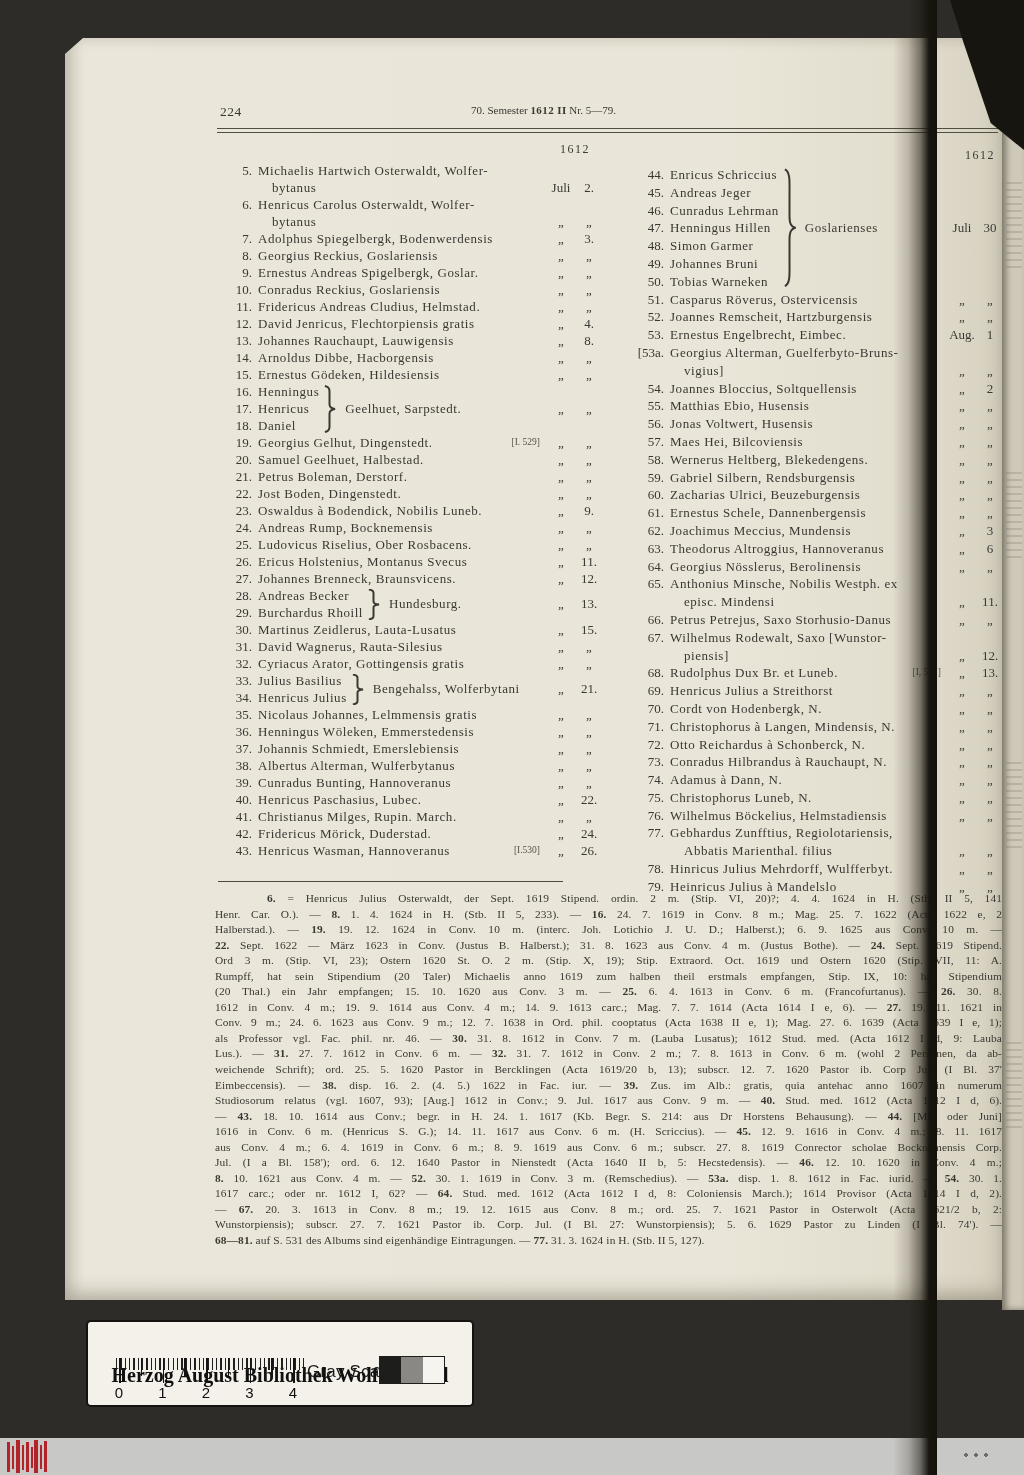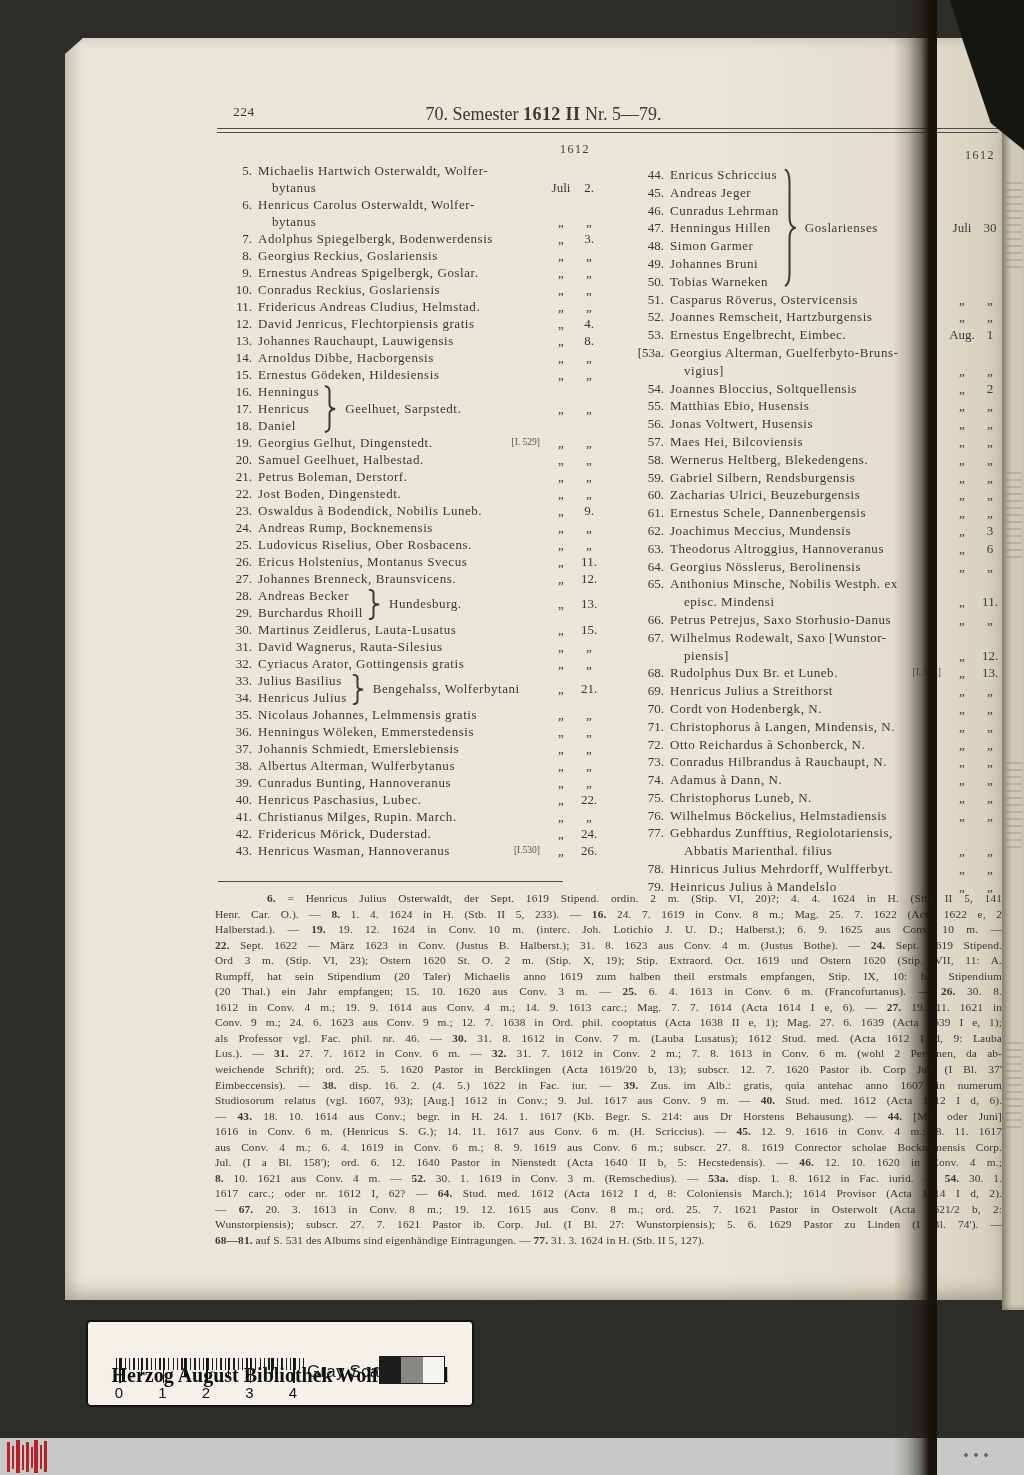--- a/index.html
+++ b/index.html
@@ -4,22 +4,22 @@
 <style>
   html,body{margin:0;padding:0;background:#222;}
   .stage{position:relative;width:1024px;height:1475px;overflow:hidden;
          background:#2d2c29;font-family:"Liberation Serif",serif;}
   
   .page{position:absolute;left:65px;top:38px;width:937px;height:1262px;
         background:linear-gradient(90deg,#eae6da 0%,#e9e5d8 70%,#e2ddcd 90%,#d6d0bf 100%);
         clip-path:polygon(18px 0,100% 0,100% 100%,0 100%,0 16px);
         box-shadow:inset 0 -8px 18px rgba(60,50,30,.25), inset 8px 0 14px rgba(60,50,30,.12);}
   .page *{color:#3a3833;}
-  .pageno{position:absolute;left:155px;top:66px;font-size:13.5px;letter-spacing:.5px;margin-left:13px;}
-  .ptitle{position:absolute;left:0;right:10px;top:66px;text-align:center;font-size:18px;padding-left:30px;}
+  .pageno{position:absolute;left:155px;top:66px;font-size:13.5px;letter-spacing:.5px;}
+  .ptitle{position:absolute;left:0;right:10px;top:66px;text-align:center;font-size:11px;padding-left:30px;}
   .ptitle b{letter-spacing:.4px;}
   .hrule{position:absolute;left:152px;right:4px;top:90px;height:3px;
          border-top:1.6px solid #504d42;border-bottom:1px solid #504d42;}
   .year{position:absolute;font-size:12px;letter-spacing:1.5px;text-align:right;width:70px;}
   .year.left{left:455px;top:104px;}
   .year.right{left:860px;top:110px;}
   
   .col{position:absolute;font-size:13px;}
   .col.lc{left:153px;top:124px;width:383px;--lh:17px;}
   .col.rc{left:565px;top:128px;width:372px;--lh:17.8px;}

